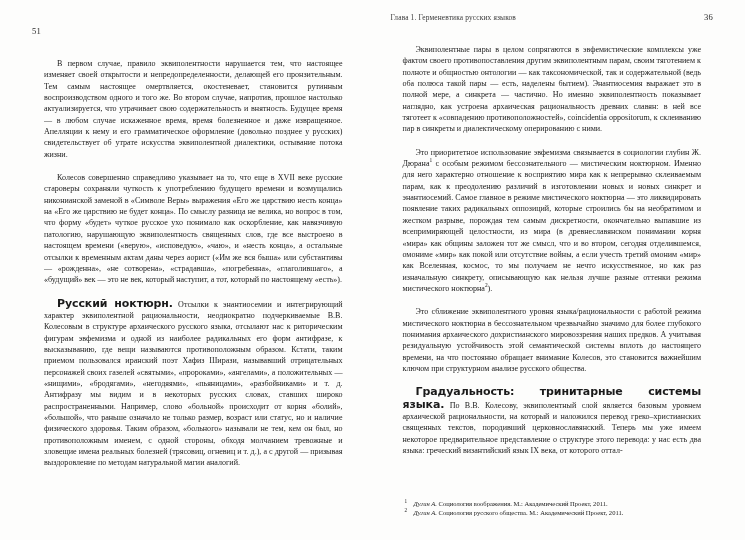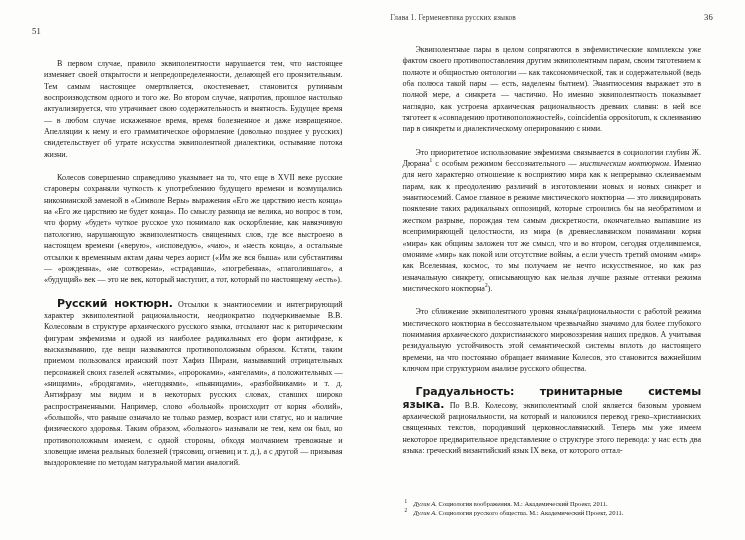--- a/index.html
+++ b/index.html
@@ -66,21 +66,21 @@
     text-indent: 13px;
   }
   .gap-before { margin-top: 9px; }
 
   .run-in-head {
     font-family: "DejaVu Sans", sans-serif;
     font-weight: bold;
     font-size: 11px;
     letter-spacing: -0.1px;
   }
-  .ital { font-style: italic; }
+  .ital { }
   sup.fn {
     font-size: 5.4px;
     vertical-align: super;
     line-height: 0;
   }
 
   .footnotes {
     position: absolute;
     left: 18px;
     right: 32px;

